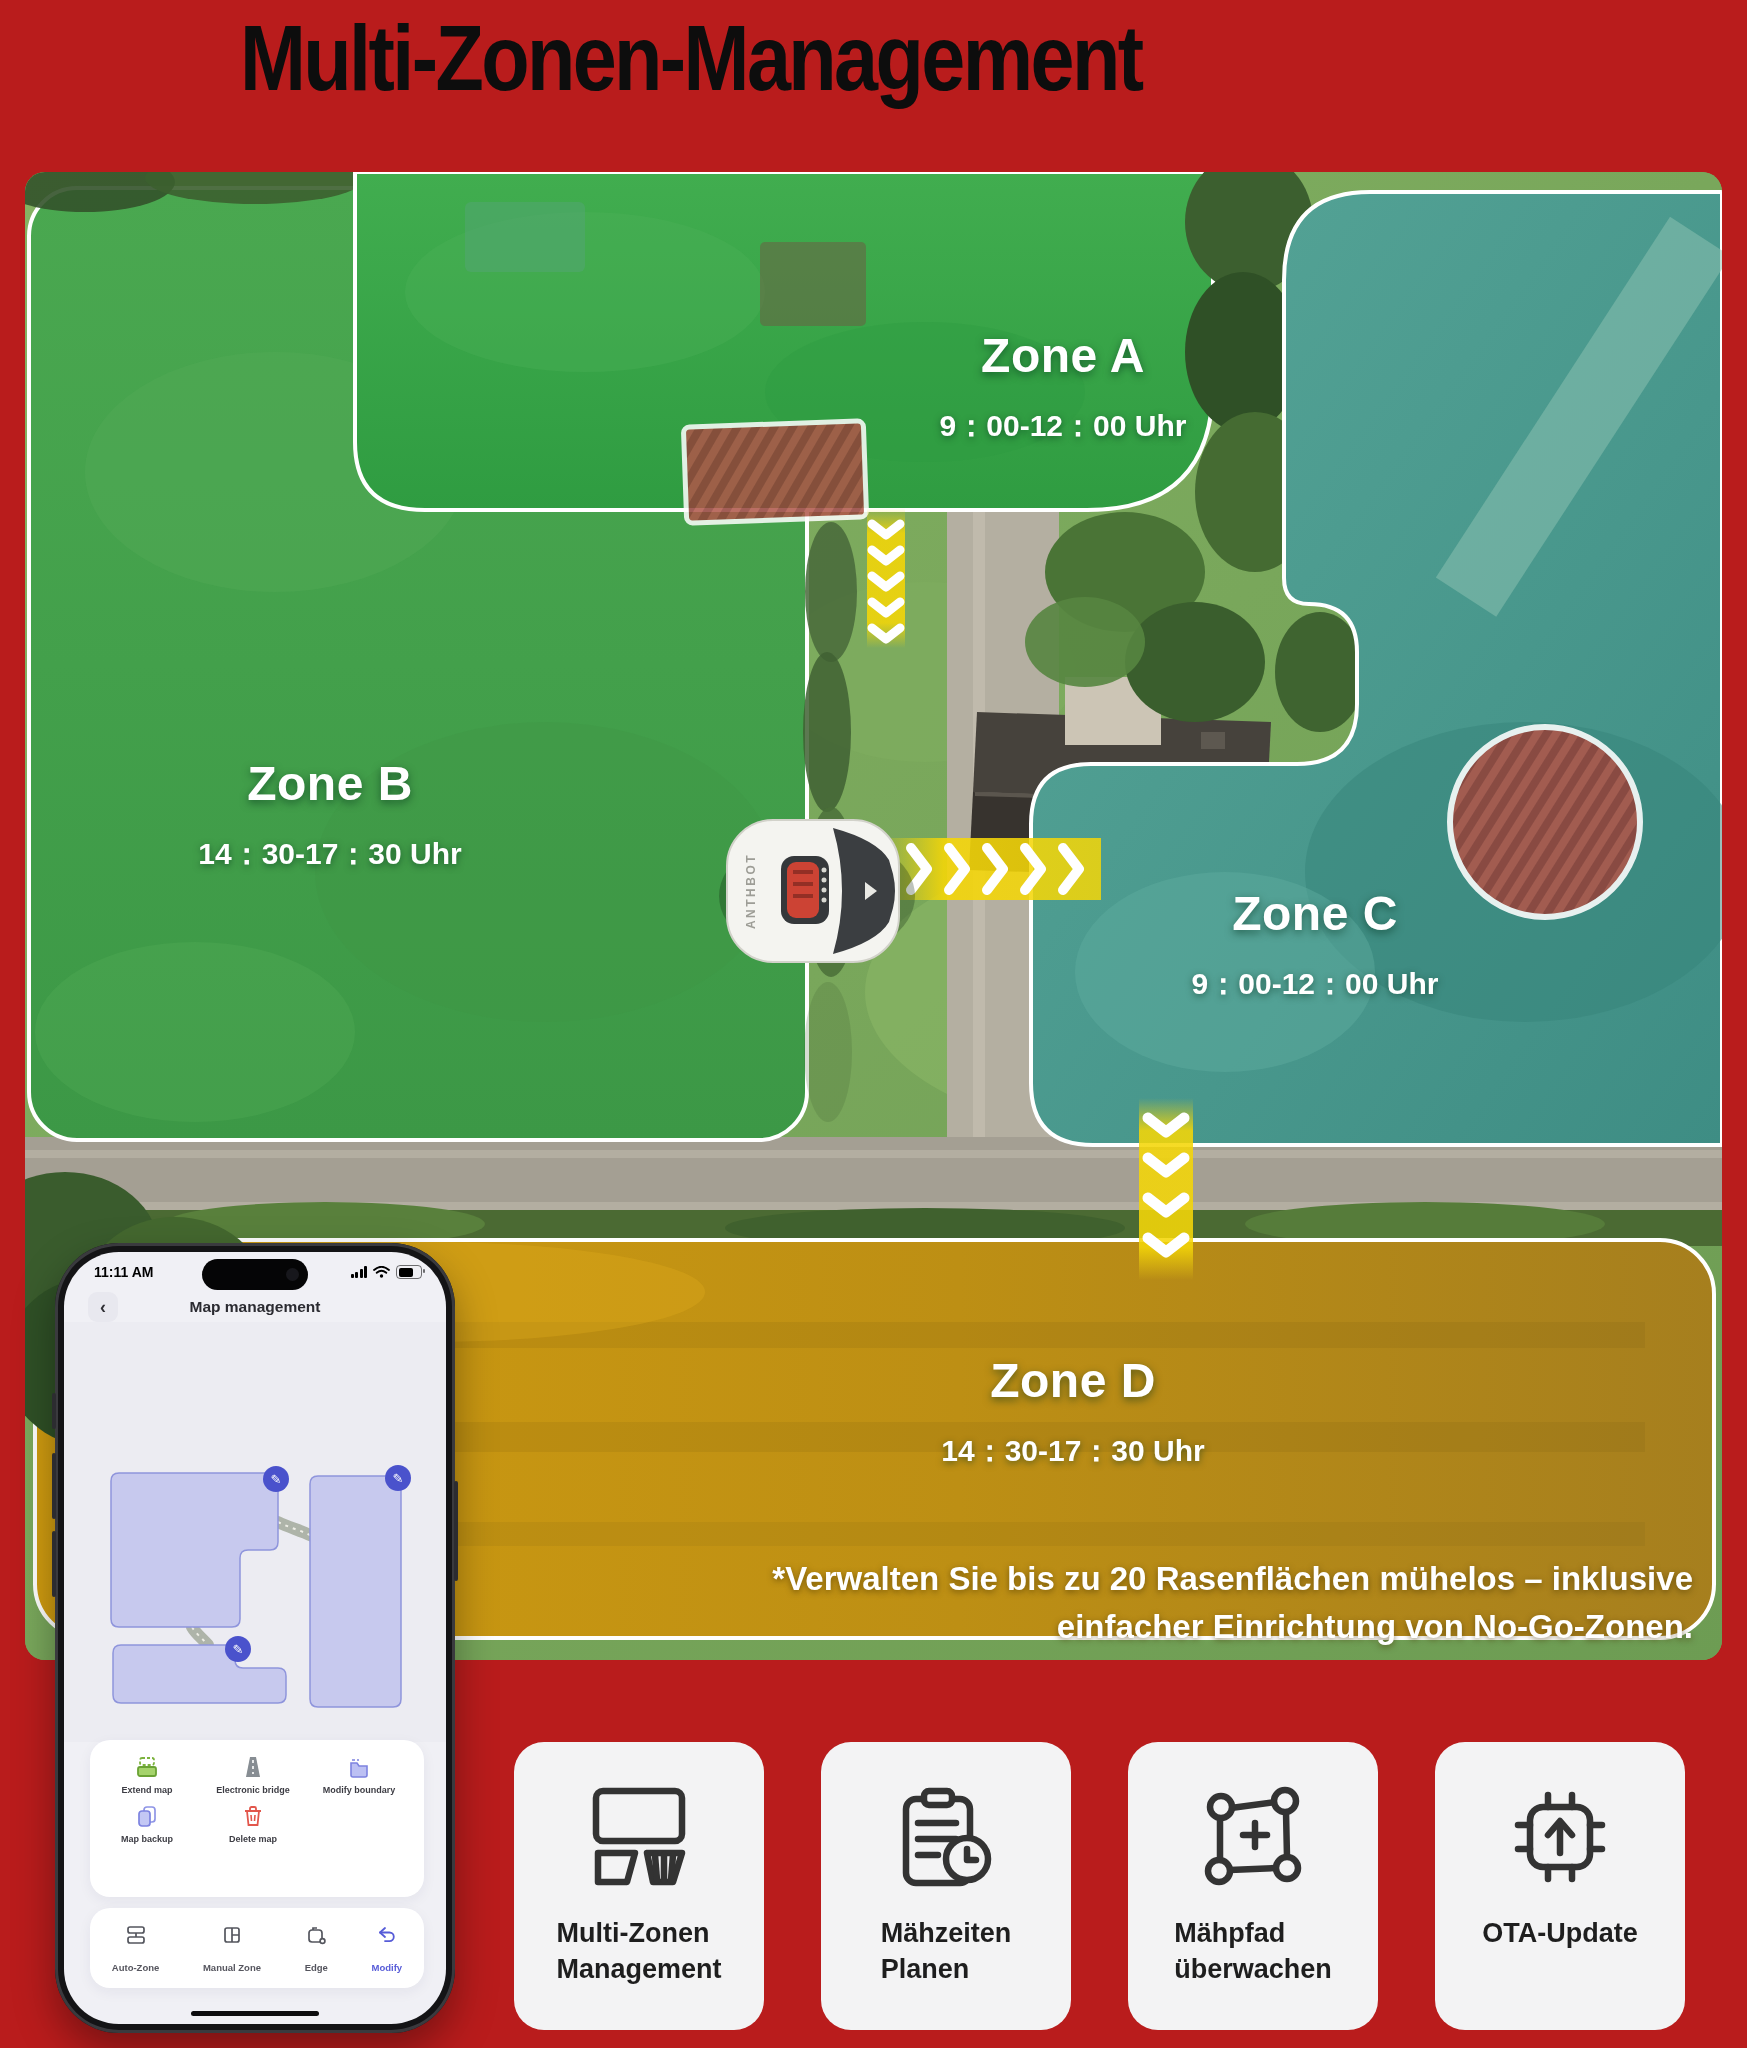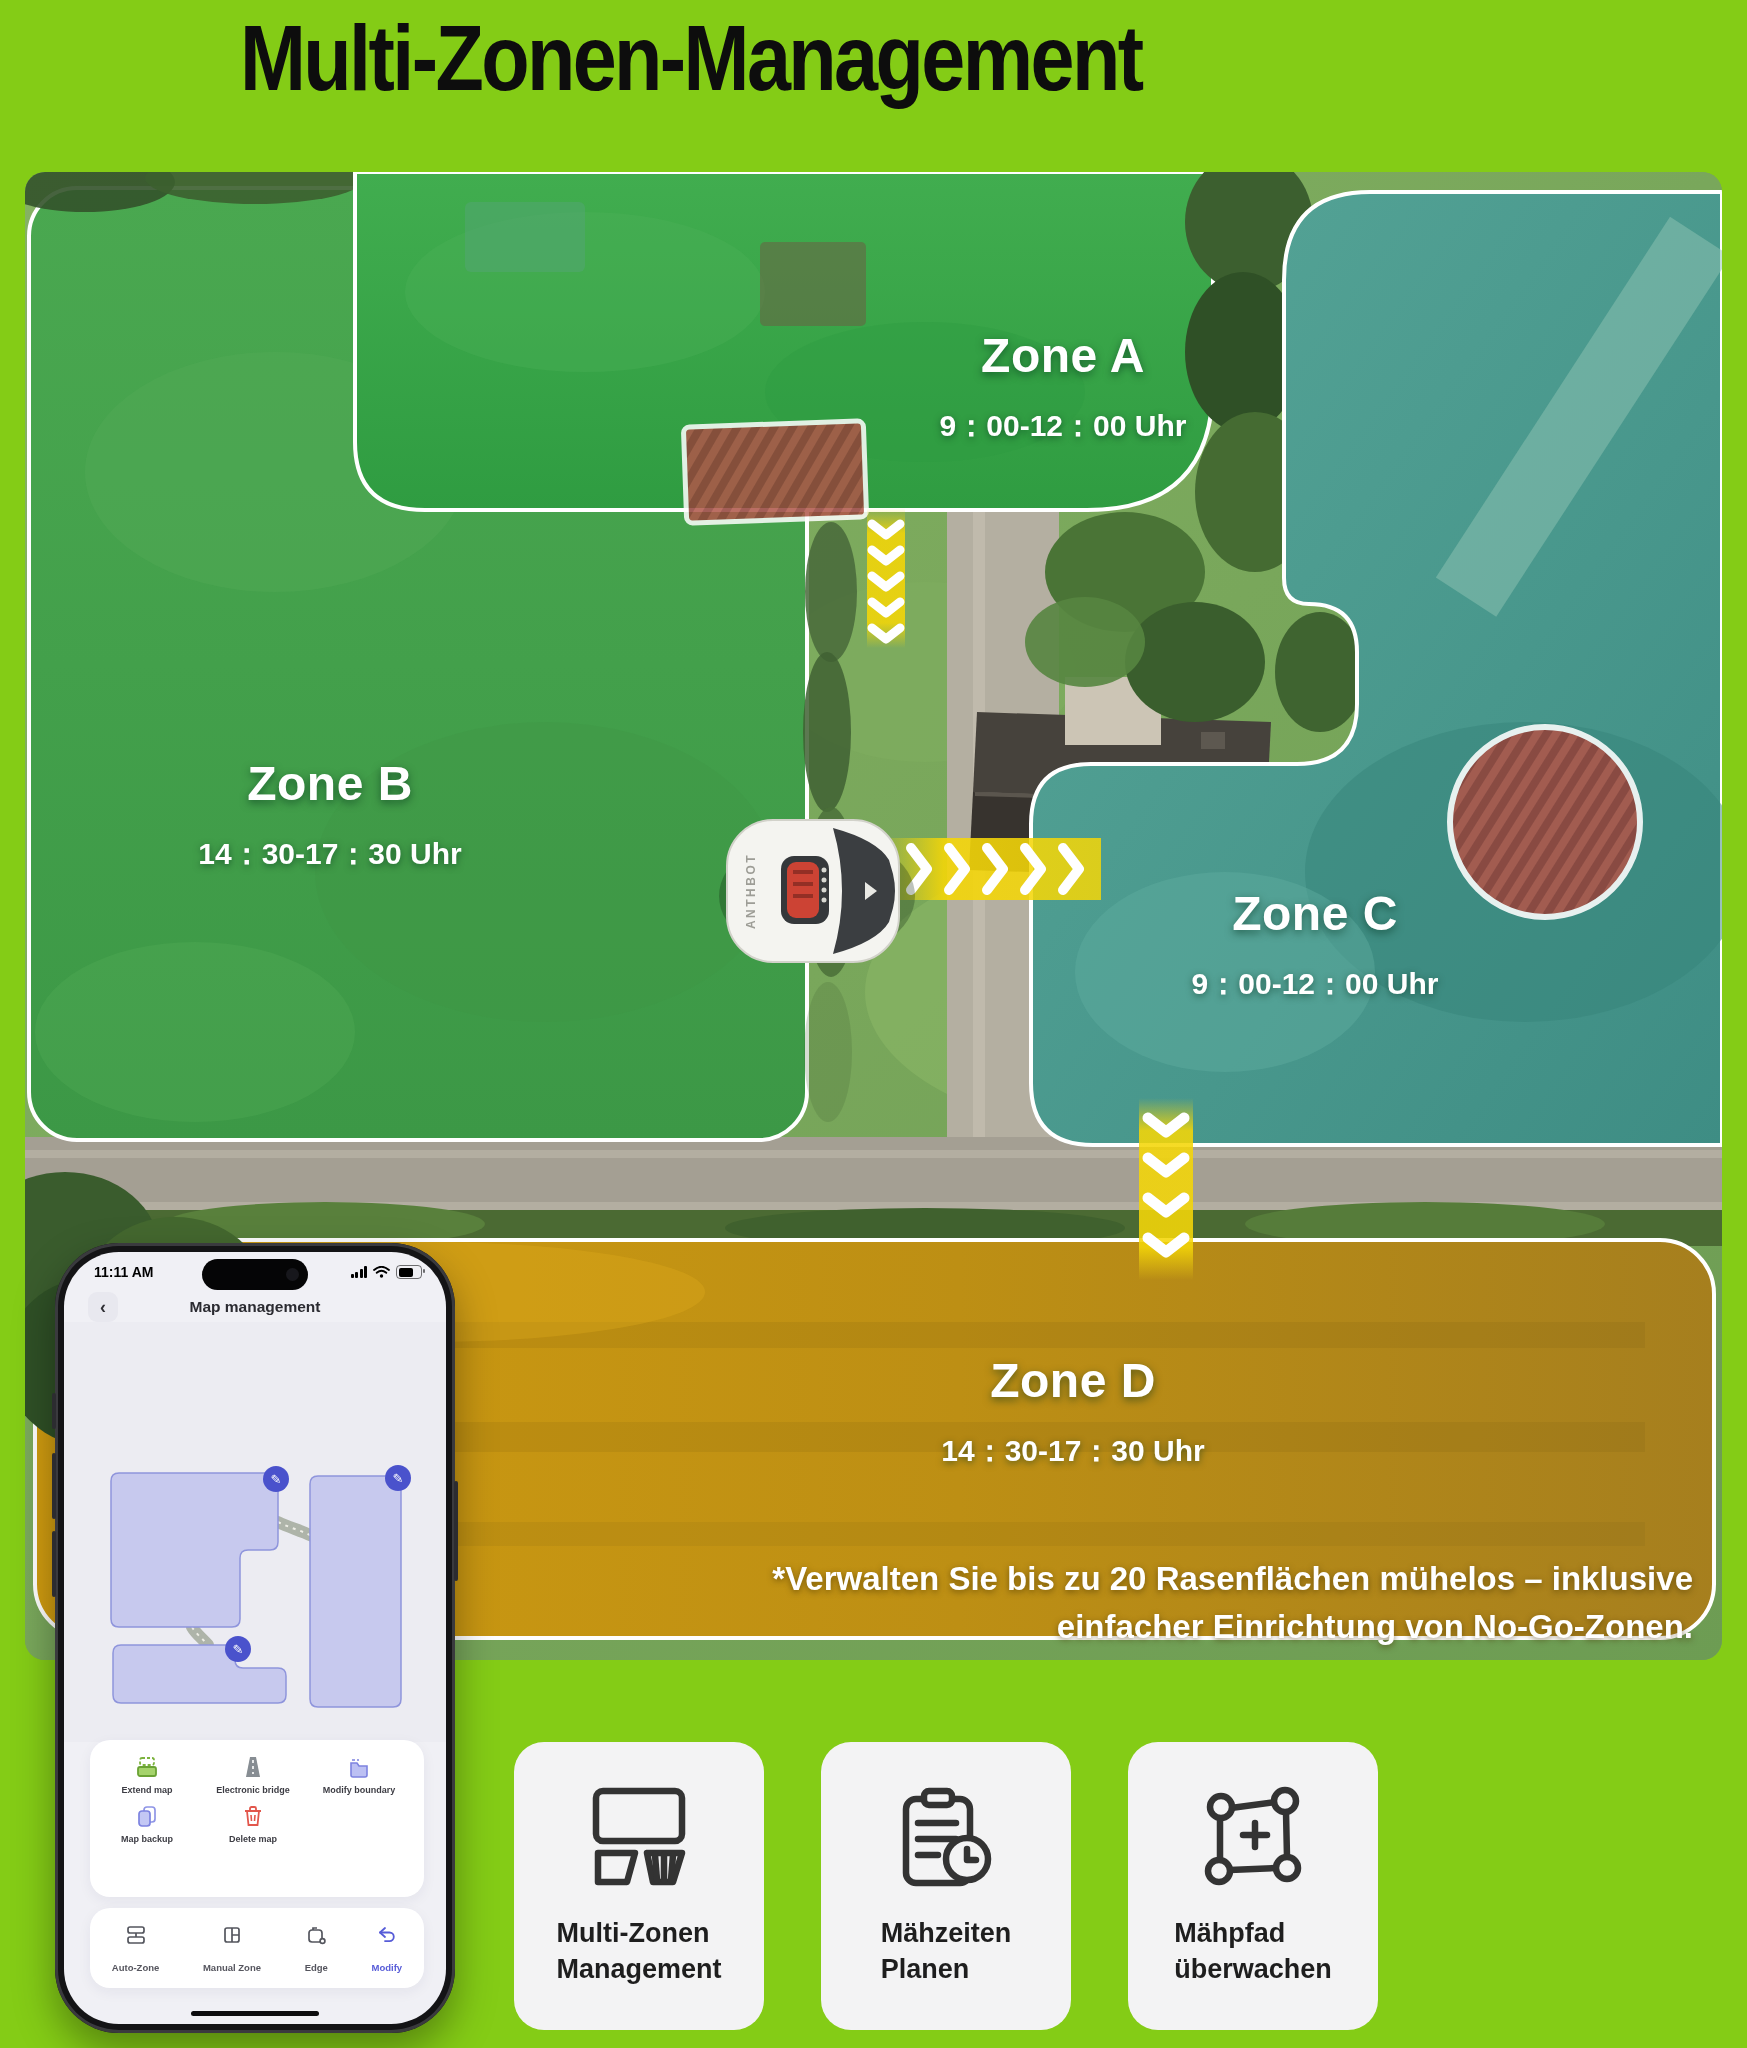--- a/index.html
+++ b/index.html
@@ -1,16 +1,16 @@
 <!DOCTYPE html>
 <html><head>
 <meta charset="utf-8">
 <style>
   html,body{margin:0;padding:0;background:#fff;}
-  .page{position:relative;width:1747px;height:2048px;background:#84cc16;
+  .page{position:relative;width:1747px;height:2048px;background:#b91c1c;
         font-family:"Liberation Sans",sans-serif;overflow:hidden;}
   .title{position:absolute;left:240px;top:6px;margin:0;font-size:92px;font-weight:800;
          color:#0d0d0d;letter-spacing:-3px;transform:scaleX(.86);transform-origin:left top;white-space:nowrap;}
   
   .photo{position:absolute;left:25px;top:172px;width:1697px;height:1488px;border-radius:20px;
          overflow:hidden;background:#76a458;}
   .scene{position:absolute;left:0;top:0;}
   .zlabel{position:absolute;transform:translateX(-50%);text-align:center;color:#fff;}
   .zname{font-size:48px;font-weight:700;text-shadow:0 3px 9px rgba(0,45,25,.55);letter-spacing:.5px;}
   .ztime{font-size:30px;font-weight:700;margin-top:23px;text-shadow:0 2px 7px rgba(0,45,25,.55);}
@@ -436,15 +436,36 @@
             <circle cx="22" cy="90" r="11" fill="#f3f3f4"></circle>
           <line x1="58" y1="42" x2="58" y2="66"></line>
             <line x1="46" y1="54" x2="70" y2="54"></line>
         </svg>
       </div>
       <div class="cardlabel">
         <div>Mähpfad</div>
         <div>überwachen</div>
       </div>
     </div>
+    <div class="card">
+      <div class="cardicon">
+        <svg width="112" height="112" viewBox="0 0 112 112" fill="none" stroke="#333" stroke-width="6.5" stroke-linejoin="round" stroke-linecap="round">
+          <rect x="26" y="26" width="60" height="60" rx="13"></rect>
+          <path d="M56,72 V42"></path>
+            <path d="M44,54 L56,40 L68,54"></path>
+          <line x1="44" y1="26" x2="44" y2="14"></line>
+            <line x1="68" y1="26" x2="68" y2="14"></line>
+          <line x1="44" y1="98" x2="44" y2="86"></line>
+            <line x1="68" y1="98" x2="68" y2="86"></line>
+          <line x1="26" y1="44" x2="14" y2="44"></line>
+            <line x1="26" y1="68" x2="14" y2="68"></line>
+          <line x1="98" y1="44" x2="86" y2="44"></line>
+            <line x1="98" y1="68" x2="86" y2="68"></line>
+        </svg>
+      </div>
+      <div class="cardlabel">
+        <div>OTA-Update</div>
+        <div></div>
+      </div>
+    </div>
   </div>
 
 </div>
 
 </body></html>

